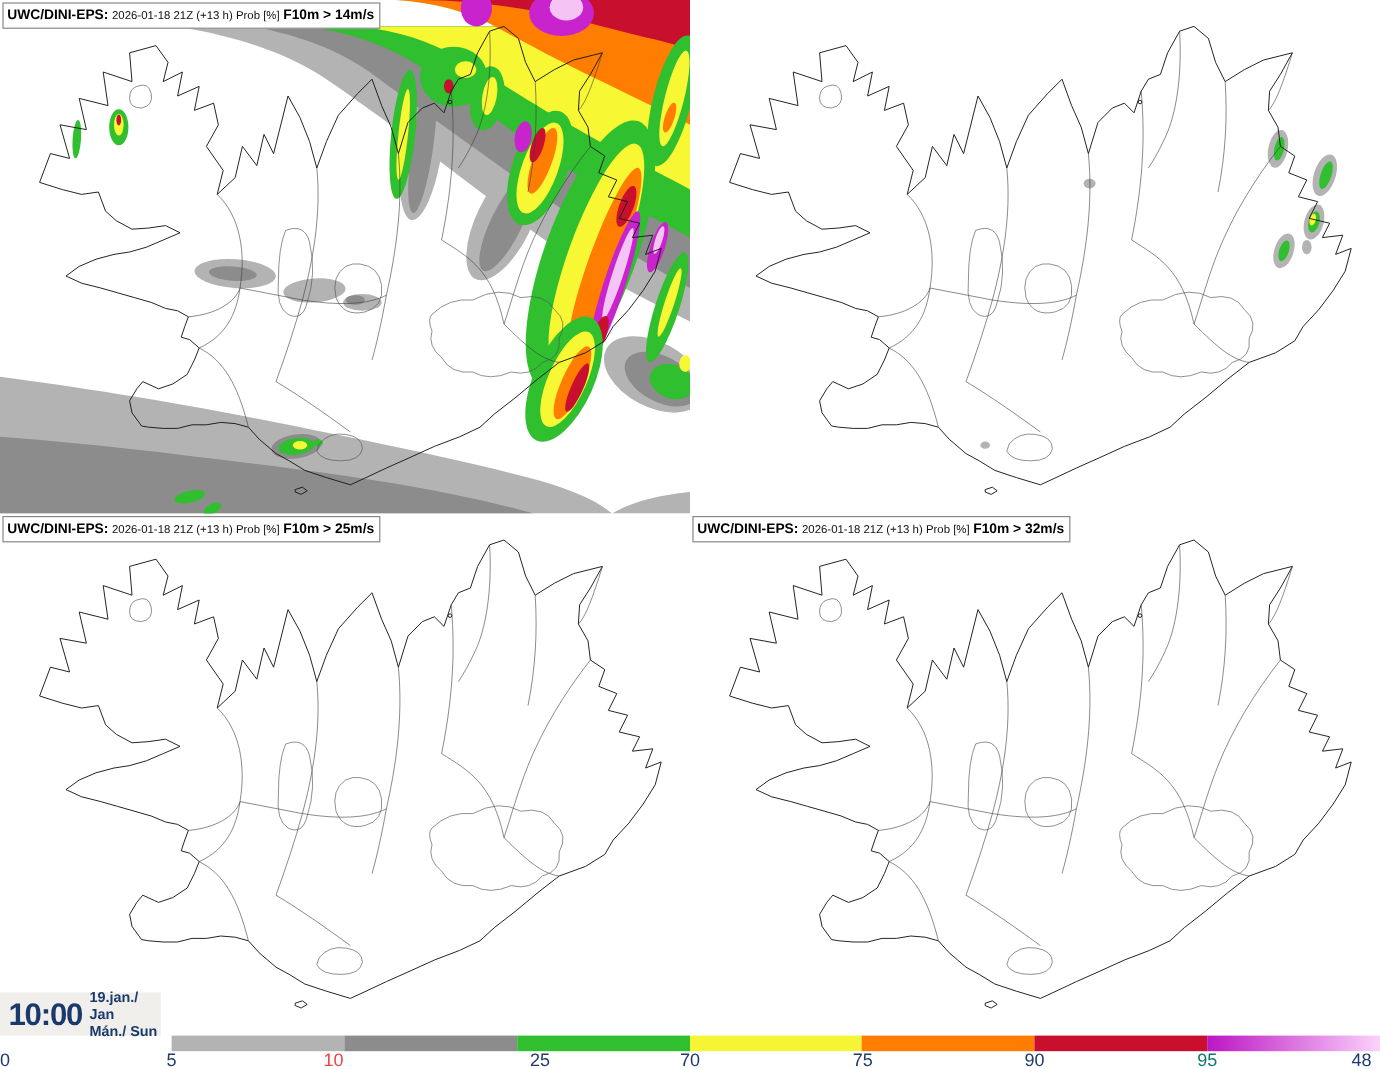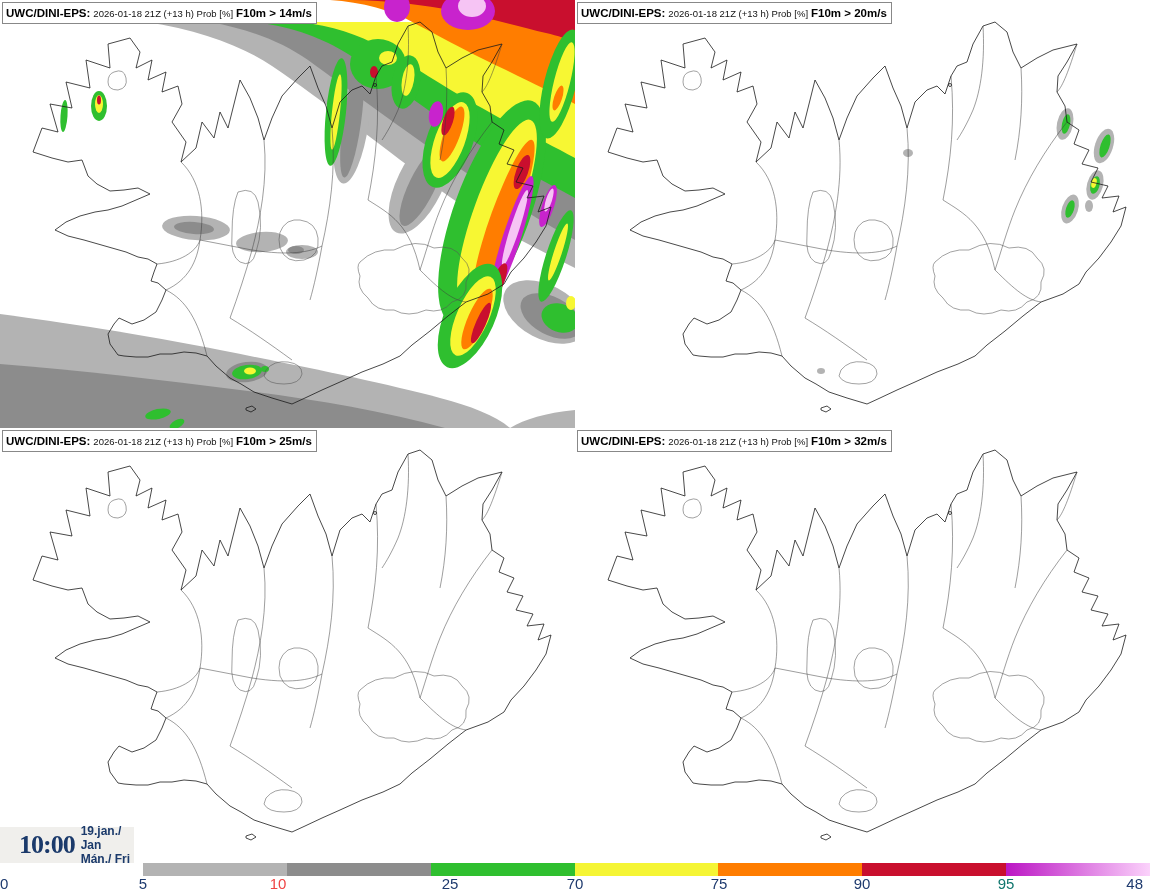--- a/index.html
+++ b/index.html
@@ -19,21 +19,21 @@
   .bounds{fill:none;stroke:#3c3c3c;stroke-width:0.5;stroke-linejoin:round;}
   .glacier{fill:none;stroke:#555;stroke-width:0.55;}
   .islet{fill:none;stroke:#1a1a1a;stroke-width:0.8;}
   
   .f5{fill:var(--c5);}  .f10{fill:var(--c10);} .f25{fill:var(--c25);}
   .f50{fill:var(--c50);} .f75{fill:var(--c75);} .f90{fill:var(--c90);}
   .f95{fill:var(--c95);} .f99{fill:var(--c99);}
   
   .clock{position:absolute;left:0;top:827px;width:134px;height:36px;background:#f0efec;
          display:flex;align-items:center;z-index:6;color:#1b3a6b;}
-  .clock-time{font-size:26px;font-weight:bold;letter-spacing:-1px;margin:0 6px 0 19px;font-family:Liberation Serif, serif;}
+  .clock-time{font-size:26px;font-weight:bold;letter-spacing:-1px;margin:0 6px 0 7px;}
   .clock-col{display:flex;flex-direction:column;justify-content:center;}
   .clock-date,.clock-day{font-size:12px;font-weight:bold;line-height:14px;}
   
   .colorbar{position:absolute;left:143px;top:863px;width:1007px;height:13px;display:flex;z-index:6;}
   .cb-seg{height:100%;flex:1 1 0;}
   .cb-ticks{position:absolute;left:0;top:875px;width:1150px;height:16px;z-index:6;}
   .cb-tick{position:absolute;top:0;font-size:15px;color:#1e3a6e;transform:translateX(-50%);}
   .cb-tick.first{transform:none;}
   .cb-tick.last{transform:translateX(-100%);}
 </style>
@@ -172,42 +172,41 @@
         <ellipse class="f25" cx="520" cy="185" rx="4.5" ry="9" transform="rotate(15 520 185)"></ellipse>
         <ellipse class="f50" cx="519" cy="183" rx="2.5" ry="5" transform="rotate(15 519 183)"></ellipse>
         <ellipse class="f5" cx="495" cy="209" rx="8" ry="15" transform="rotate(18 495 209)"></ellipse>
         <ellipse class="f25" cx="495" cy="209" rx="4" ry="9" transform="rotate(18 495 209)"></ellipse>
         <ellipse class="f5" cx="514" cy="206" rx="4" ry="6"></ellipse>
         <ellipse class="f5" cx="333" cy="153" rx="5" ry="4"></ellipse>
         <ellipse class="f5" cx="246" cy="371" rx="4" ry="3"></ellipse>
       </g>
       <use href="#iceland-base"></use>
     </svg>
-    <div class="title-box"><span class="t-model">UWC/DINI-EPS:</span><span class="t-run">2026-01-18 21Z (+13 h) Prob [%]</span><span class="t-param">F10m &gt; 20m/s</span></div>
   </div>
 
   <div class="panel" id="panel-3">
     <svg class="map" viewBox="0 0 575 428">
       <use href="#iceland-base"></use>
     </svg>
     <div class="title-box"><span class="t-model">UWC/DINI-EPS:</span><span class="t-run">2026-01-18 21Z (+13 h) Prob [%]</span><span class="t-param">F10m &gt; 25m/s</span></div>
   </div>
 
   <div class="panel" id="panel-4">
     <svg class="map" viewBox="0 0 575 428">
       <use href="#iceland-base"></use>
     </svg>
     <div class="title-box"><span class="t-model">UWC/DINI-EPS:</span><span class="t-run">2026-01-18 21Z (+13 h) Prob [%]</span><span class="t-param">F10m &gt; 32m/s</span></div>
   </div>
 
   <div class="clock">
     <div class="clock-time">10:00</div>
     <div class="clock-col">
       <div class="clock-date">19.jan./ Jan</div>
-      <div class="clock-day">Mán./ Fri</div>
+      <div class="clock-day">Mán./ Sun</div>
     </div>
   </div>
 
   <div class="colorbar">
       <div class="cb-seg" style="background: rgb(179, 179, 179);"></div>
       <div class="cb-seg" style="background: rgb(140, 140, 140);"></div>
       <div class="cb-seg" style="background: rgb(47, 191, 47);"></div>
       <div class="cb-seg" style="background: rgb(245, 245, 53);"></div>
       <div class="cb-seg" style="background: rgb(255, 125, 0);"></div>
       <div class="cb-seg" style="background: rgb(201, 15, 46);"></div>

